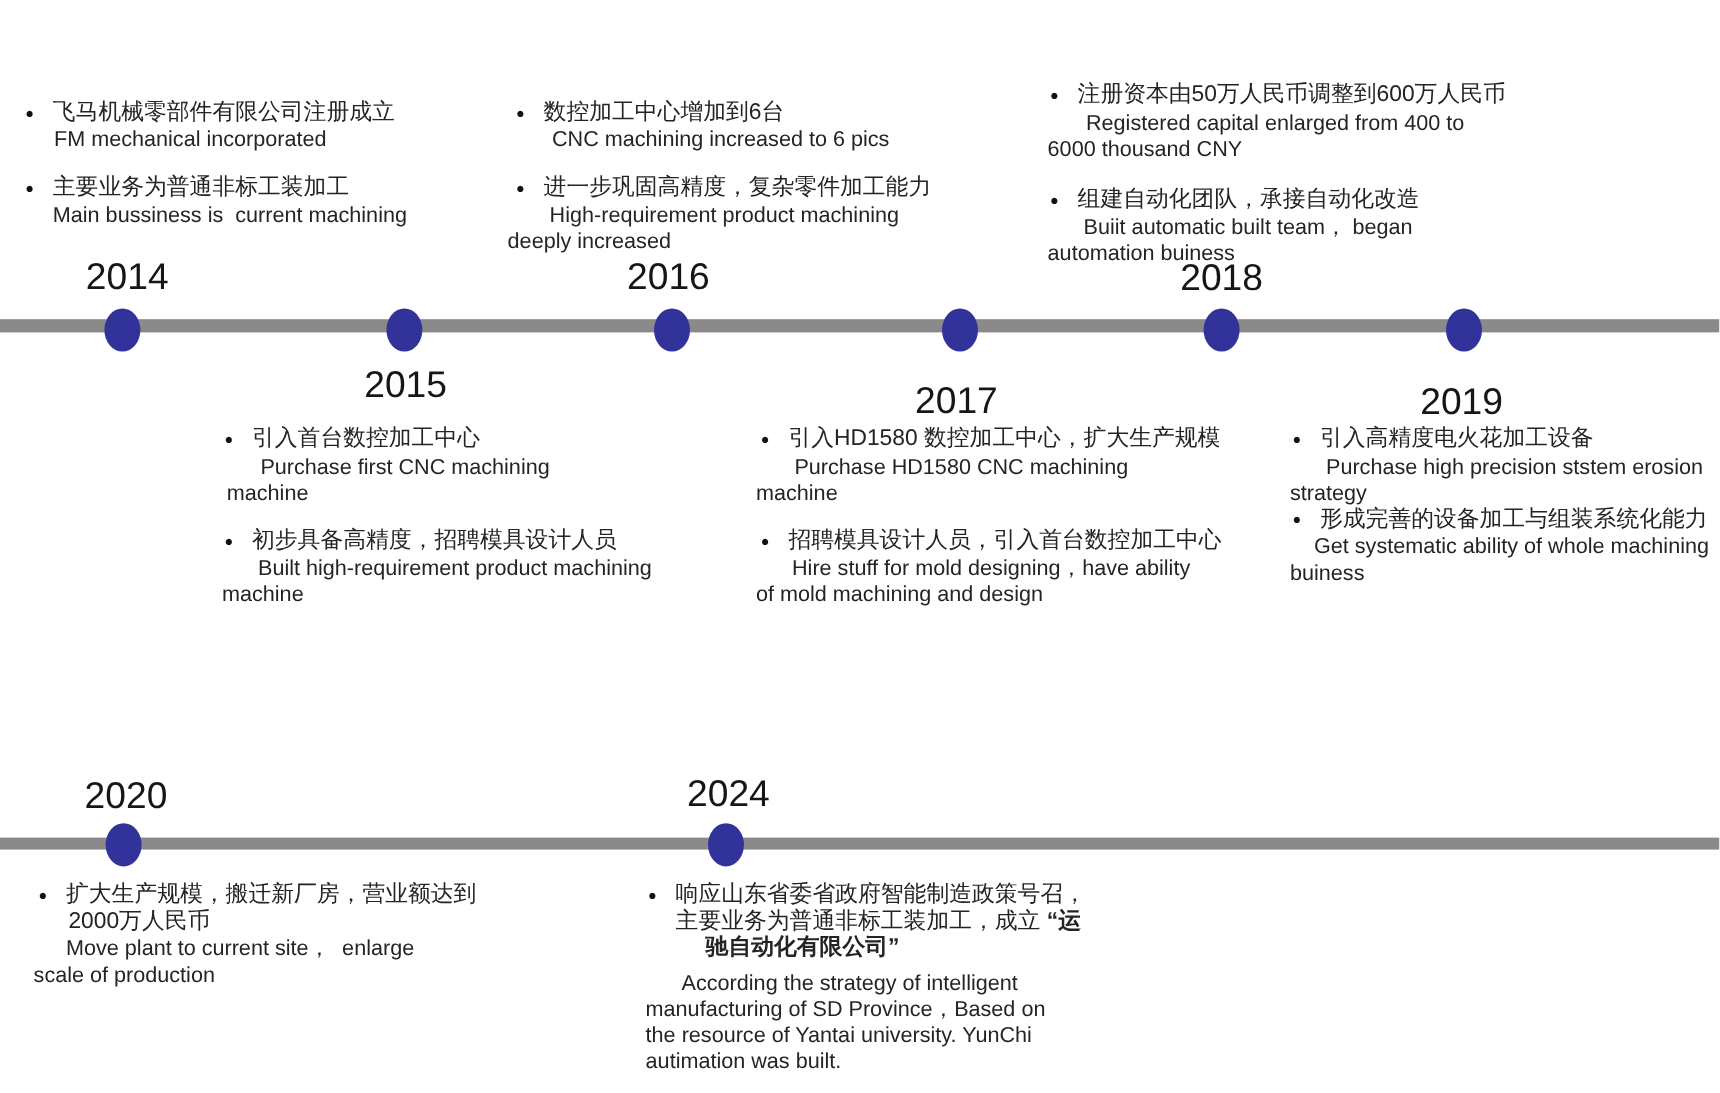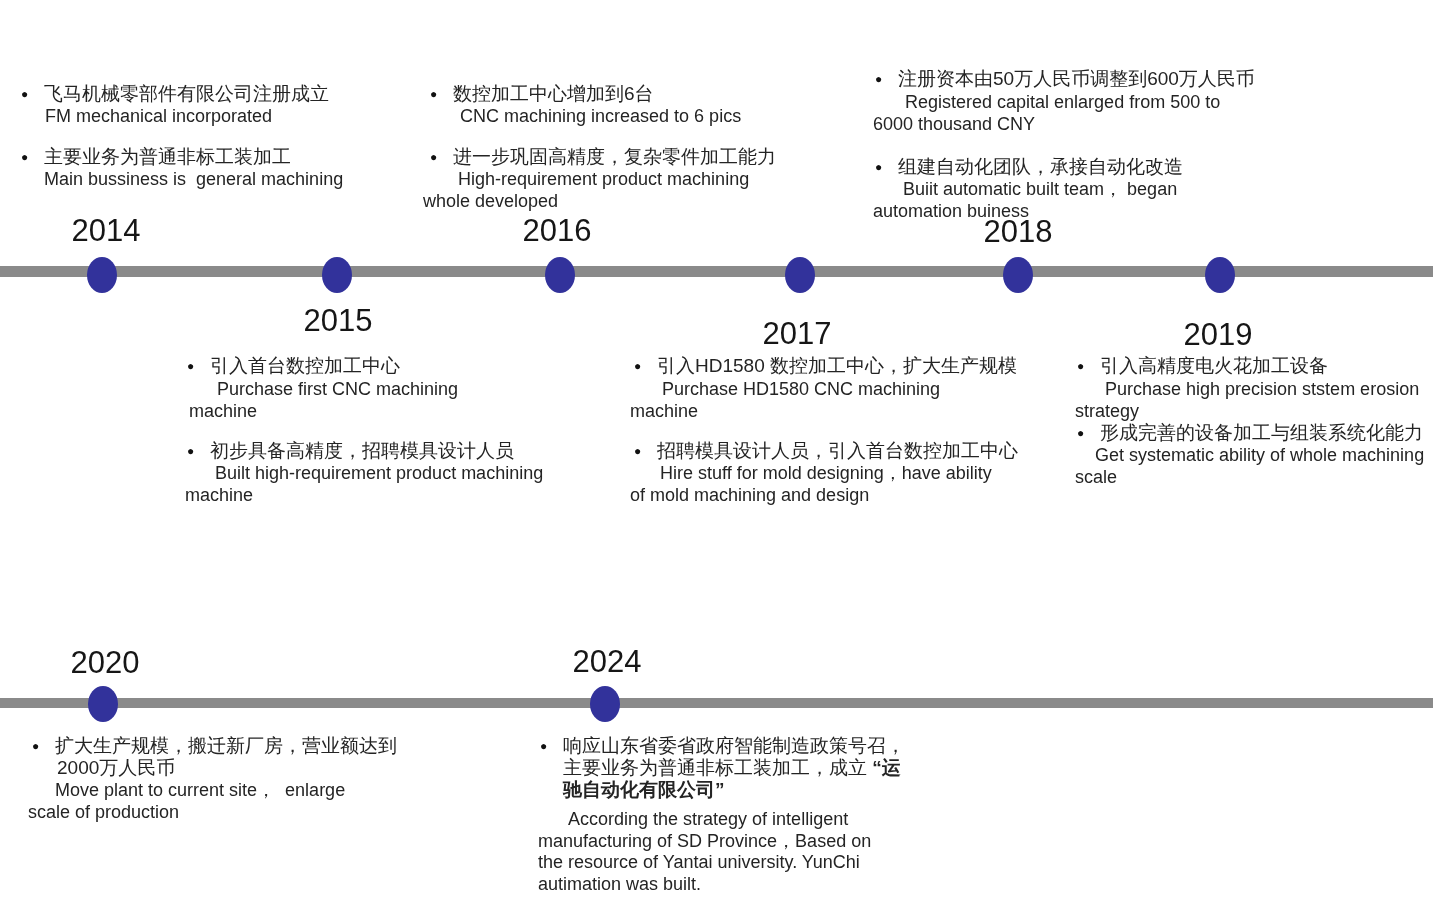--- a/index.html
+++ b/index.html
@@ -45,34 +45,34 @@
   <div class="year" style="left:732px;top:317px">2017</div>
   <div class="year" style="left:953px;top:215px">2018</div>
   <div class="year" style="left:1153px;top:318px">2019</div>
   <div class="year" style="left:40px;top:646px">2020</div>
   <div class="year" style="left:542px;top:645px">2024</div>
 
   <div>
     <div class="ln zh" style="left:44px;top:83px"><span class="blt">●</span><span>飞马机械零部件有限公司注册成立</span></div>
     <div class="ln" style="left:45px;top:105px"><span>FM mechanical incorporated</span></div>
     <div class="ln zh" style="left:44px;top:146px"><span class="blt">●</span><span>主要业务为普通非标工装加工</span></div>
-    <div class="ln" style="left:44px;top:168px"><span>Main bussiness is  general machining</span></div>
+    <div class="ln" style="left:44px;top:168px"><span>Main bussiness is  current machining</span></div>
   </div>
 
   <div>
     <div class="ln zh" style="left:453px;top:83px"><span class="blt">●</span><span>数控加工中心增加到6台</span></div>
     <div class="ln" style="left:460px;top:105px"><span>CNC machining increased to 6 pics</span></div>
     <div class="ln zh" style="left:453px;top:146px"><span class="blt">●</span><span>进一步巩固高精度，复杂零件加工能力</span></div>
     <div class="ln" style="left:458px;top:168px"><span>High-requirement product machining</span></div>
-    <div class="ln" style="left:423px;top:190px"><span>whole developed</span></div>
+    <div class="ln" style="left:423px;top:190px"><span>deeply increased</span></div>
   </div>
 
   <div>
     <div class="ln zh" style="left:898px;top:68px"><span class="blt">●</span><span>注册资本由50万人民币调整到600万人民币</span></div>
-    <div class="ln" style="left:905px;top:91px"><span>Registered capital enlarged from 500 to</span></div>
+    <div class="ln" style="left:905px;top:91px"><span>Registered capital enlarged from 400 to</span></div>
     <div class="ln" style="left:873px;top:113px"><span>6000 thousand CNY</span></div>
     <div class="ln zh" style="left:898px;top:156px"><span class="blt">●</span><span>组建自动化团队，承接自动化改造</span></div>
     <div class="ln" style="left:903px;top:178px"><span>Buiit automatic built team， began</span></div>
     <div class="ln" style="left:873px;top:200px"><span>automation buiness</span></div>
   </div>
 
   <div>
     <div class="ln zh" style="left:210px;top:355px"><span class="blt">●</span><span>引入首台数控加工中心</span></div>
     <div class="ln" style="left:217px;top:378px"><span>Purchase first CNC machining</span></div>
     <div class="ln" style="left:189px;top:400px"><span>machine</span></div>
@@ -89,33 +89,33 @@
     <div class="ln" style="left:660px;top:462px"><span>Hire stuff for mold designing，have ability</span></div>
     <div class="ln" style="left:630px;top:484px"><span>of mold machining and design</span></div>
   </div>
 
   <div>
     <div class="ln zh" style="left:1100px;top:355px"><span class="blt">●</span><span>引入高精度电火花加工设备</span></div>
     <div class="ln" style="left:1105px;top:378px"><span>Purchase high precision ststem erosion</span></div>
     <div class="ln" style="left:1075px;top:400px"><span>strategy</span></div>
     <div class="ln zh" style="left:1100px;top:422px"><span class="blt">●</span><span>形成完善的设备加工与组装系统化能力</span></div>
     <div class="ln" style="left:1095px;top:444px"><span>Get systematic ability of whole machining</span></div>
-    <div class="ln" style="left:1075px;top:466px"><span>scale</span></div>
+    <div class="ln" style="left:1075px;top:466px"><span>buiness</span></div>
   </div>
 
   <div>
     <div class="ln zh" style="left:55px;top:735px"><span class="blt">●</span><span>扩大生产规模，搬迁新厂房，营业额达到</span></div>
     <div class="ln zh" style="left:57px;top:757px"><span>2000万人民币</span></div>
     <div class="ln" style="left:55px;top:779px"><span>Move plant to current site，  enlarge</span></div>
     <div class="ln" style="left:28px;top:801px"><span>scale of production</span></div>
   </div>
 
   <div>
     <div class="ln zh" style="left:563px;top:735px"><span class="blt">●</span><span>响应山东省委省政府智能制造政策号召，</span></div>
     <div class="ln zh" style="left:563px;top:757px"><span>主要业务为普通非标工装加工，成立 </span><span class="bold">“运</span></div>
-    <div class="ln zh" style="left:563px;top:779px"><span class="bold">驰自动化有限公司”</span></div>
+    <div class="ln zh" style="left:588px;top:779px"><span class="bold">驰自动化有限公司”</span></div>
     <div class="ln" style="left:568px;top:808px"><span>According the strategy of intelligent</span></div>
     <div class="ln" style="left:538px;top:830px"><span>manufacturing of SD Province，Based on</span></div>
     <div class="ln" style="left:538px;top:851px"><span>the resource of Yantai university. YunChi</span></div>
     <div class="ln" style="left:538px;top:873px"><span>autimation was built.</span></div>
   </div>
 
 </div>
 
 </body></html>

